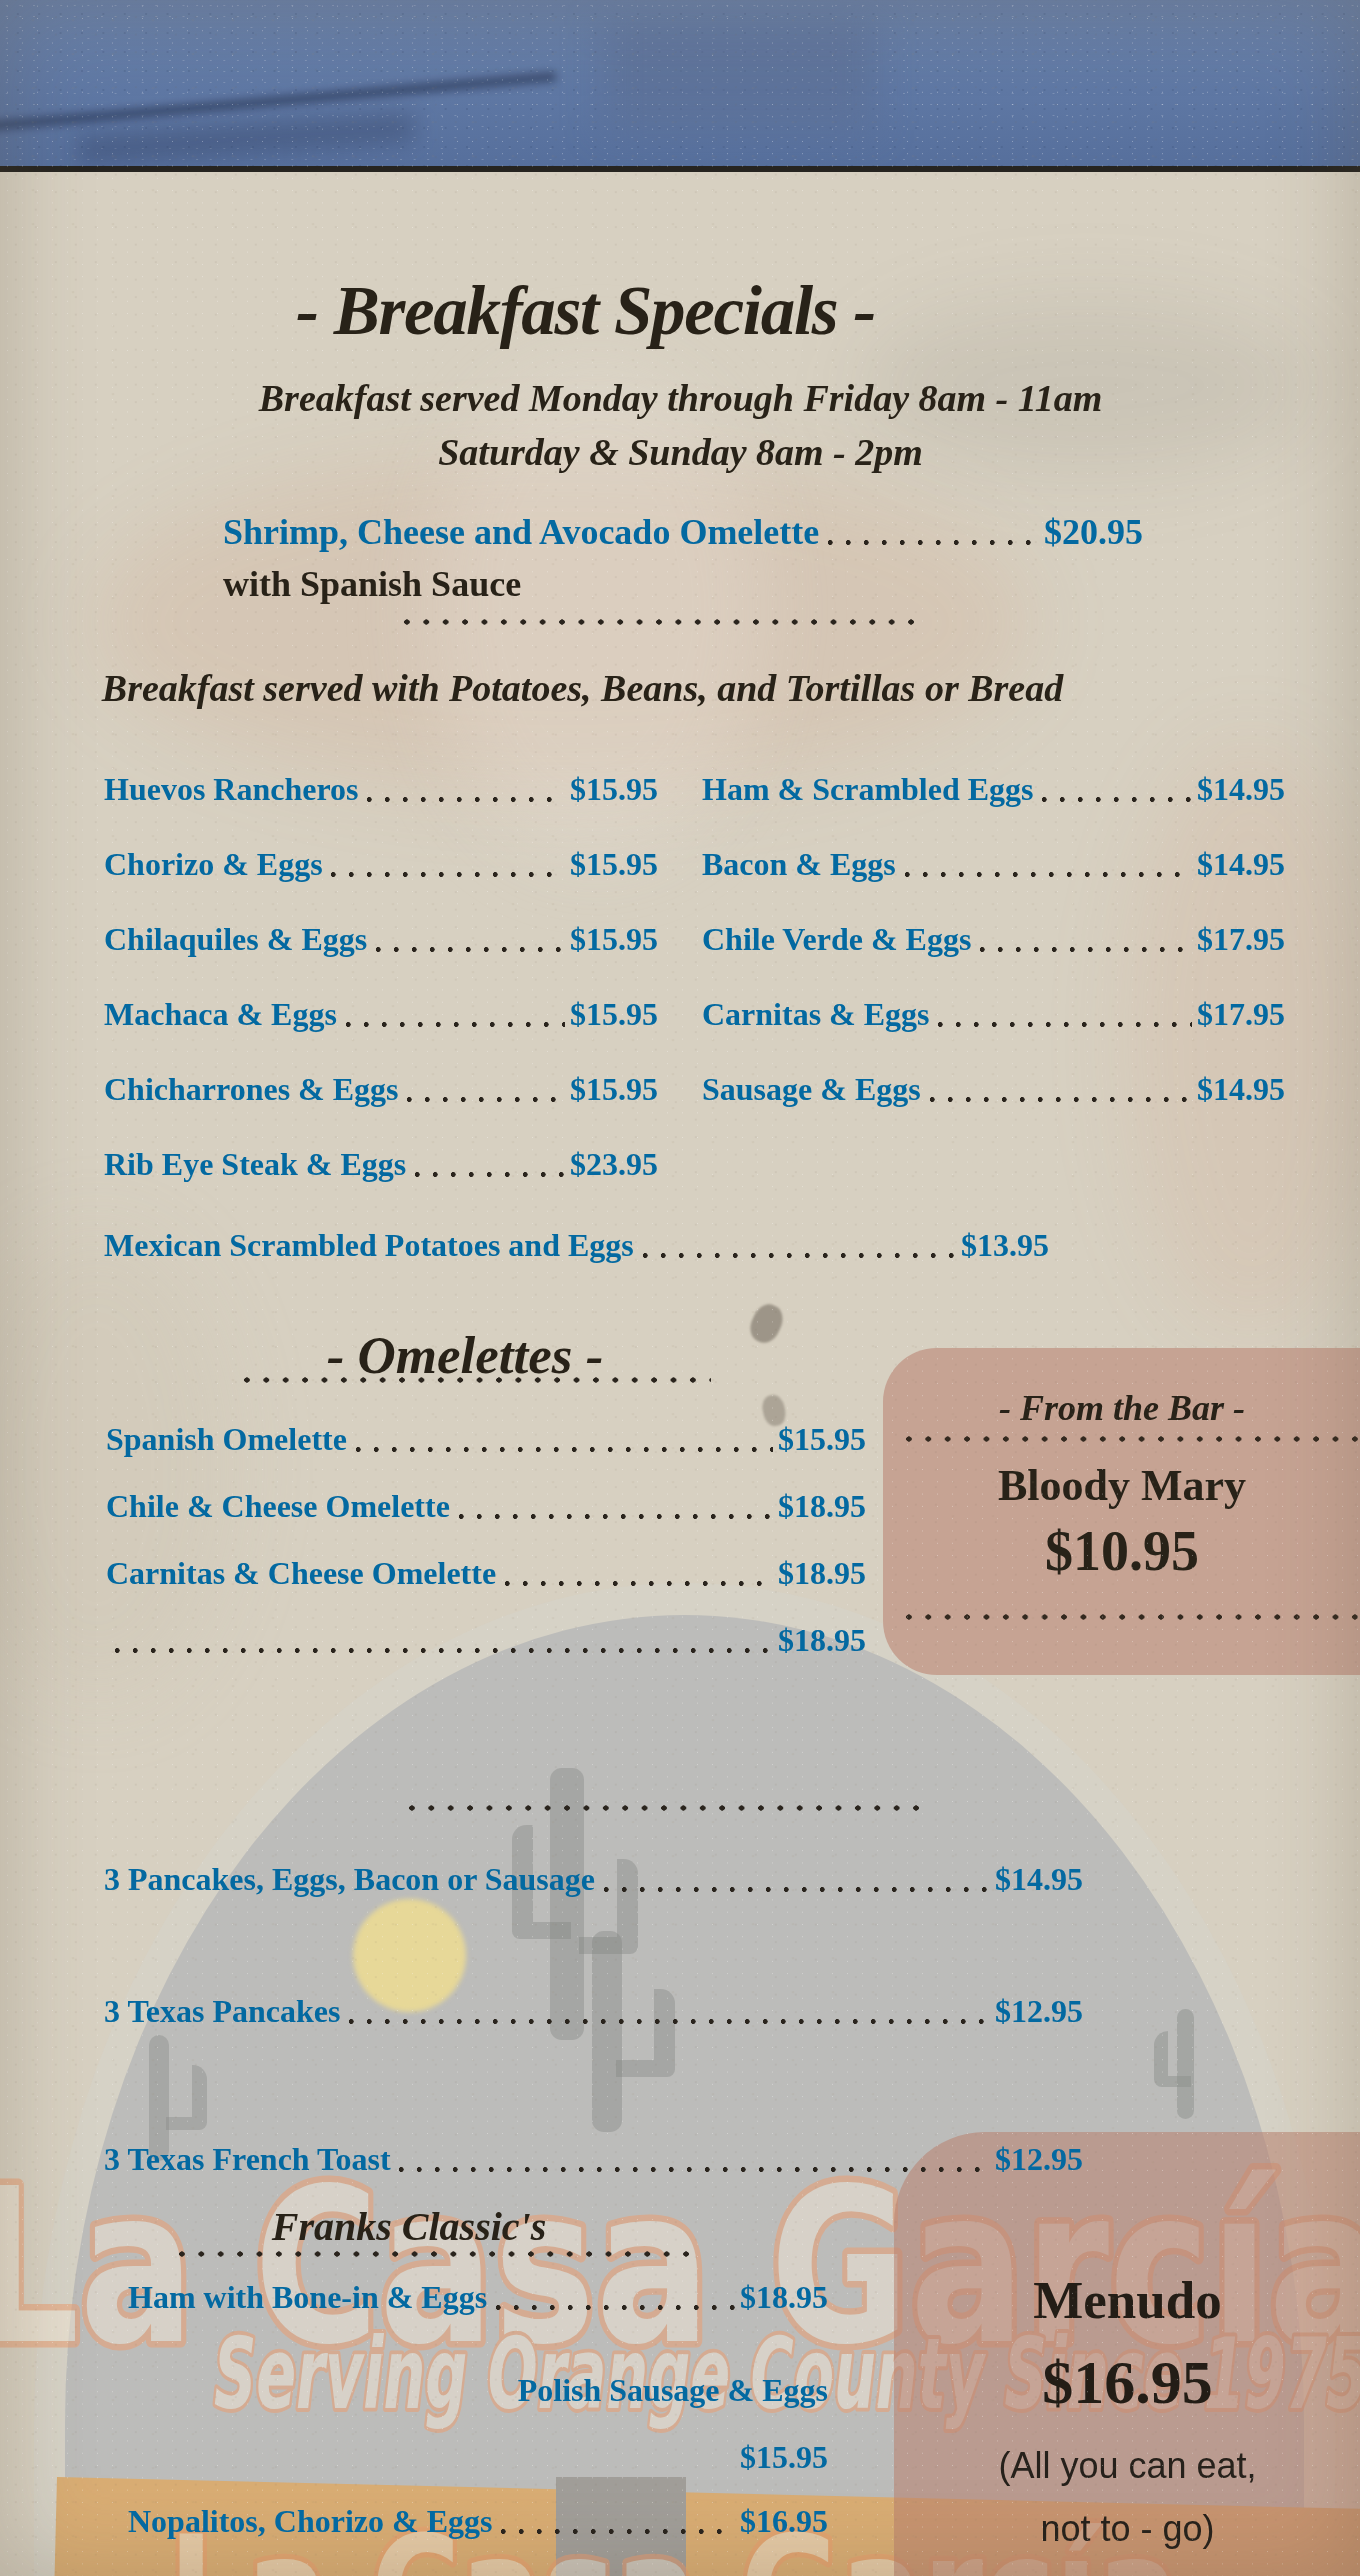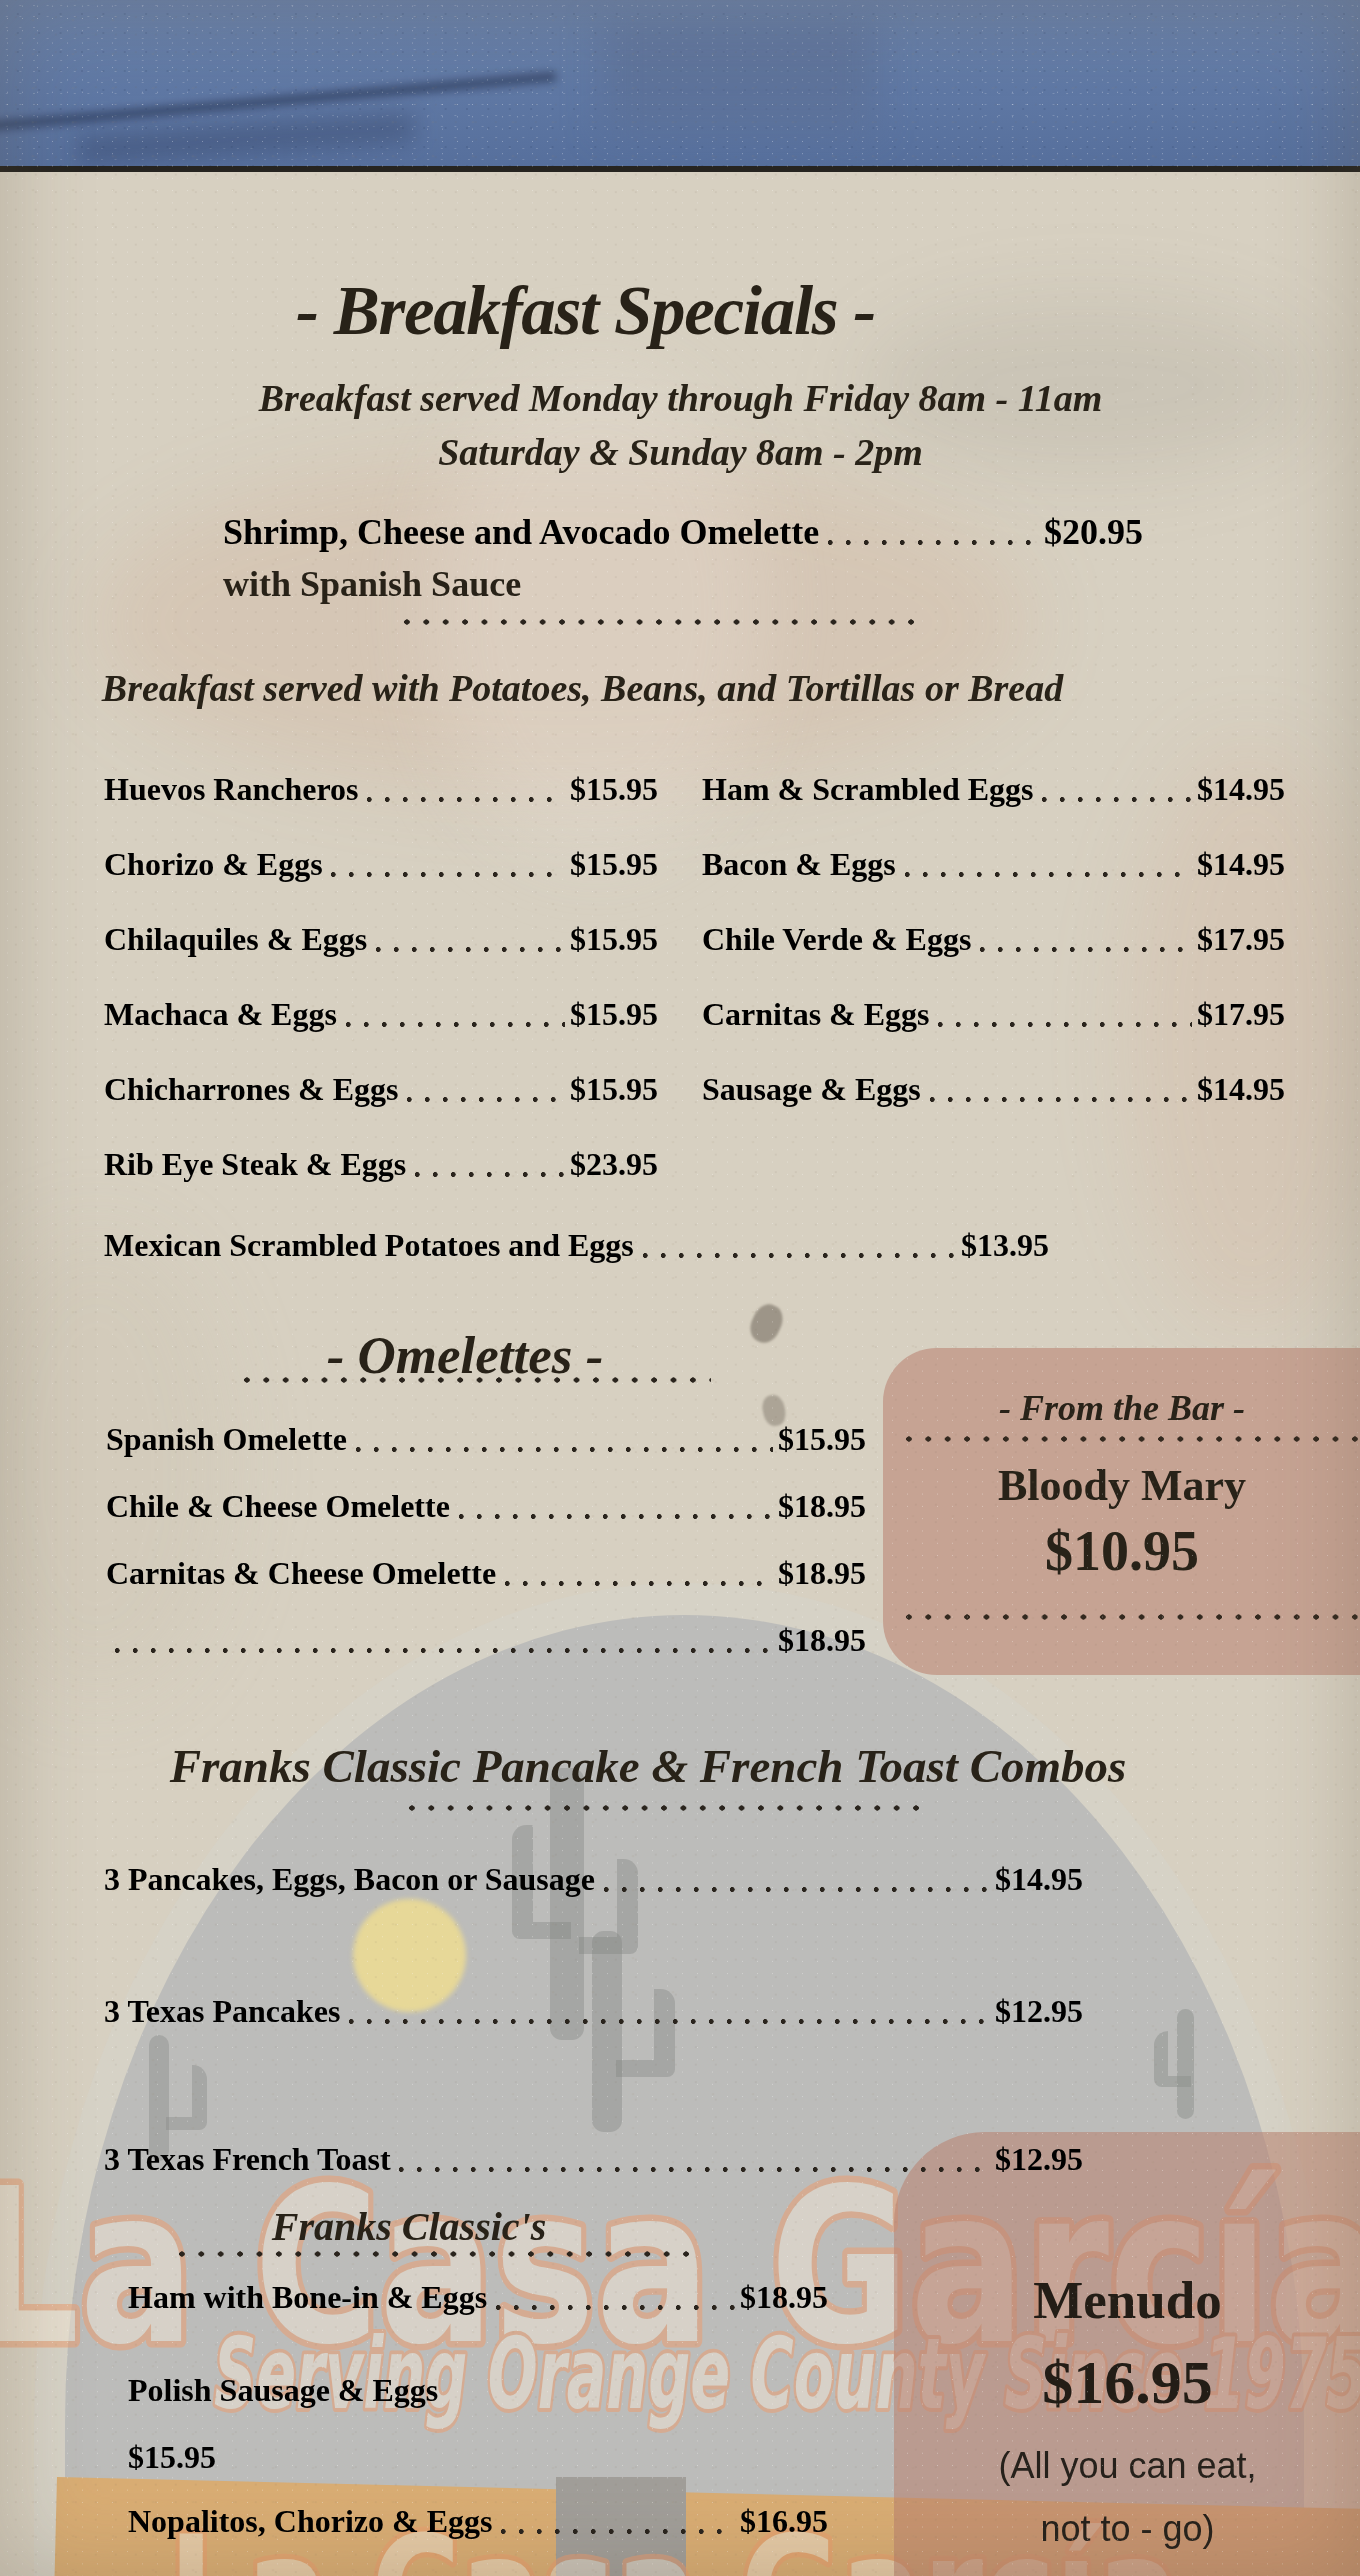--- a/index.html
+++ b/index.html
@@ -66,21 +66,21 @@
   .wm-l2{font-size:150px;font-style:italic;stroke-width:12px;}
   .wm-l3{font-size:230px;stroke-width:16px;}
 
   
   .ink{color:#282218;}
   .center{text-align:center;}
 
   .dotline{background-image:radial-gradient(circle at 3.9px 5.2px,#2a241d 2.5px,rgba(0,0,0,0) 3px);
     background-size:19.4px 10.4px;background-repeat:repeat-x;height:10.4px;z-index:5;}
 
-  .mi{display:flex;align-items:flex-start;font:700 32px/41px "Liberation Serif","DejaVu Serif",serif;color:#000000;}
+  .mi{display:flex;align-items:flex-end;font:700 32px/41px "Liberation Serif","DejaVu Serif",serif;color:#0369a1;}
   .mi-name{white-space:nowrap;}
   .mi-price{white-space:nowrap;}
   .mi-lead{flex:1 1 26px;height:41px;margin:0 5.2px 0 7.8px;min-width:26px;
     background-image:radial-gradient(circle at 3.2px 30.5px,#2a241d 2.2px,rgba(0,0,0,0) 2.7px);
     background-size:18px 41px;background-repeat:repeat-x;}
   .menu-col{position:absolute;display:flex;flex-direction:column;z-index:5;}
 
   
   .title{left:0;top:271px;width:1171px;font:italic 700 69px/81px "Liberation Serif",serif;letter-spacing:-1.3px;z-index:5;}
   .hours1{left:0;top:375px;width:1361px;font:italic 700 38px/47px "Liberation Serif",serif;z-index:5;}
@@ -290,21 +290,20 @@
   </div>
 
   <div class="abs bar-box">
     <div class="bar-head">- From the Bar -</div>
     <div class="dotline bar-dots-top"></div>
     <div class="bar-item">Bloody Mary</div>
     <div class="bar-price">$10.95</div>
     <div class="dotline bar-dots-bot"></div>
   </div>
 
-  <div class="abs combos-head center">Franks Classic Pancake &amp; French Toast Combos</div>
   <div class="abs dotline" style="left:408px;top:1803px;width:512px;"></div>
   <div class="menu-col combos-col">
     <div class="mi">
         <span class="mi-name">3 Pancakes, Eggs, Bacon or Sausage</span>
         <span class="mi-lead"></span>
         <span class="mi-price">$14.95</span>
       </div>
     <div class="mi">
         <span class="mi-name">3 Texas Pancakes</span>
         <span class="mi-lead"></span>

